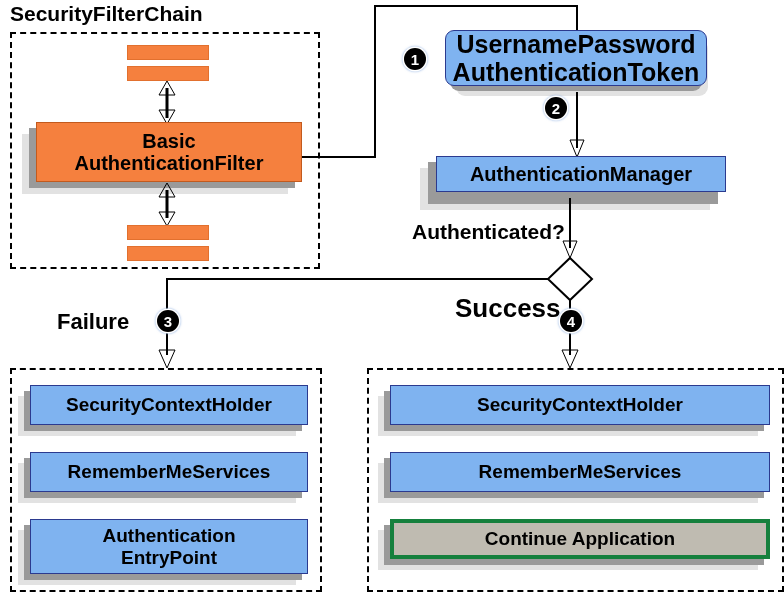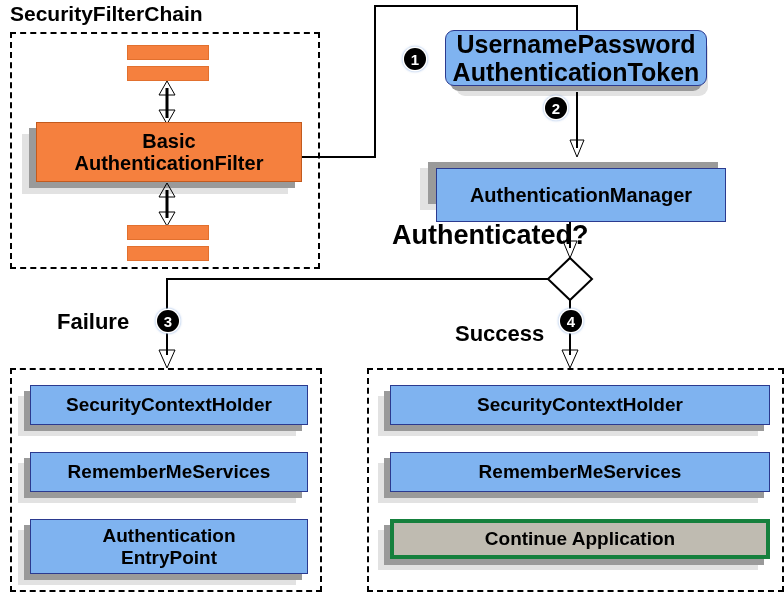--- a/index.html
+++ b/index.html
@@ -169,30 +169,30 @@
       <span>UsernamePassword</span><br>
       <span>AuthenticationToken</span>
     </span>
   </div>
 
   <div class="badge" style="left:404px; top:48px;">1</div>
   <div class="badge" style="left:545px; top:97px;">2</div>
 
   <div class="shadow2" style="left:420px; top:168px; width:290px; height:42px;"></div>
   <div class="shadow1" style="left:428px; top:162px; width:290px; height:42px;"></div>
-  <div class="node blue" style="left:436px; top:156px; width:290px; height:54px; font-size:20px;margin-top:12px;">
+  <div class="node blue" style="left:436px; top:156px; width:290px; height:36px; font-size:20px;">
     <span>AuthenticationManager</span>
   </div>
 
-  <div class="label" style="left:392px; top:220px; font-size:27px;">Authenticated?</div>
+  <div class="label" style="left:412px; top:220px; font-size:21px;">Authenticated?</div>
 
   <div class="label" style="left:57px; top:309px; font-size:22px;">Failure</div>
   <div class="badge" style="left:157px; top:310px;">3</div>
 
-  <div class="label" style="left:455px; top:321px; font-size:22px;">Success</div>
+  <div class="label" style="left:455px; top:293px; font-size:26px;">Success</div>
   <div class="badge" style="left:560px; top:310px;">4</div>
 
   <div class="group-box" style="left:10px; top:368px; width:312px; height:224px;"></div>
 
   <div class="shadow2" style="left:18px; top:396px; width:278px; height:40px;"></div>
   <div class="shadow1" style="left:24px; top:391px; width:278px; height:40px;"></div>
   <div class="node blue" style="left:30px; top:385px; width:278px; height:40px; font-size:19px;">
     <span>SecurityContextHolder</span>
   </div>
 

